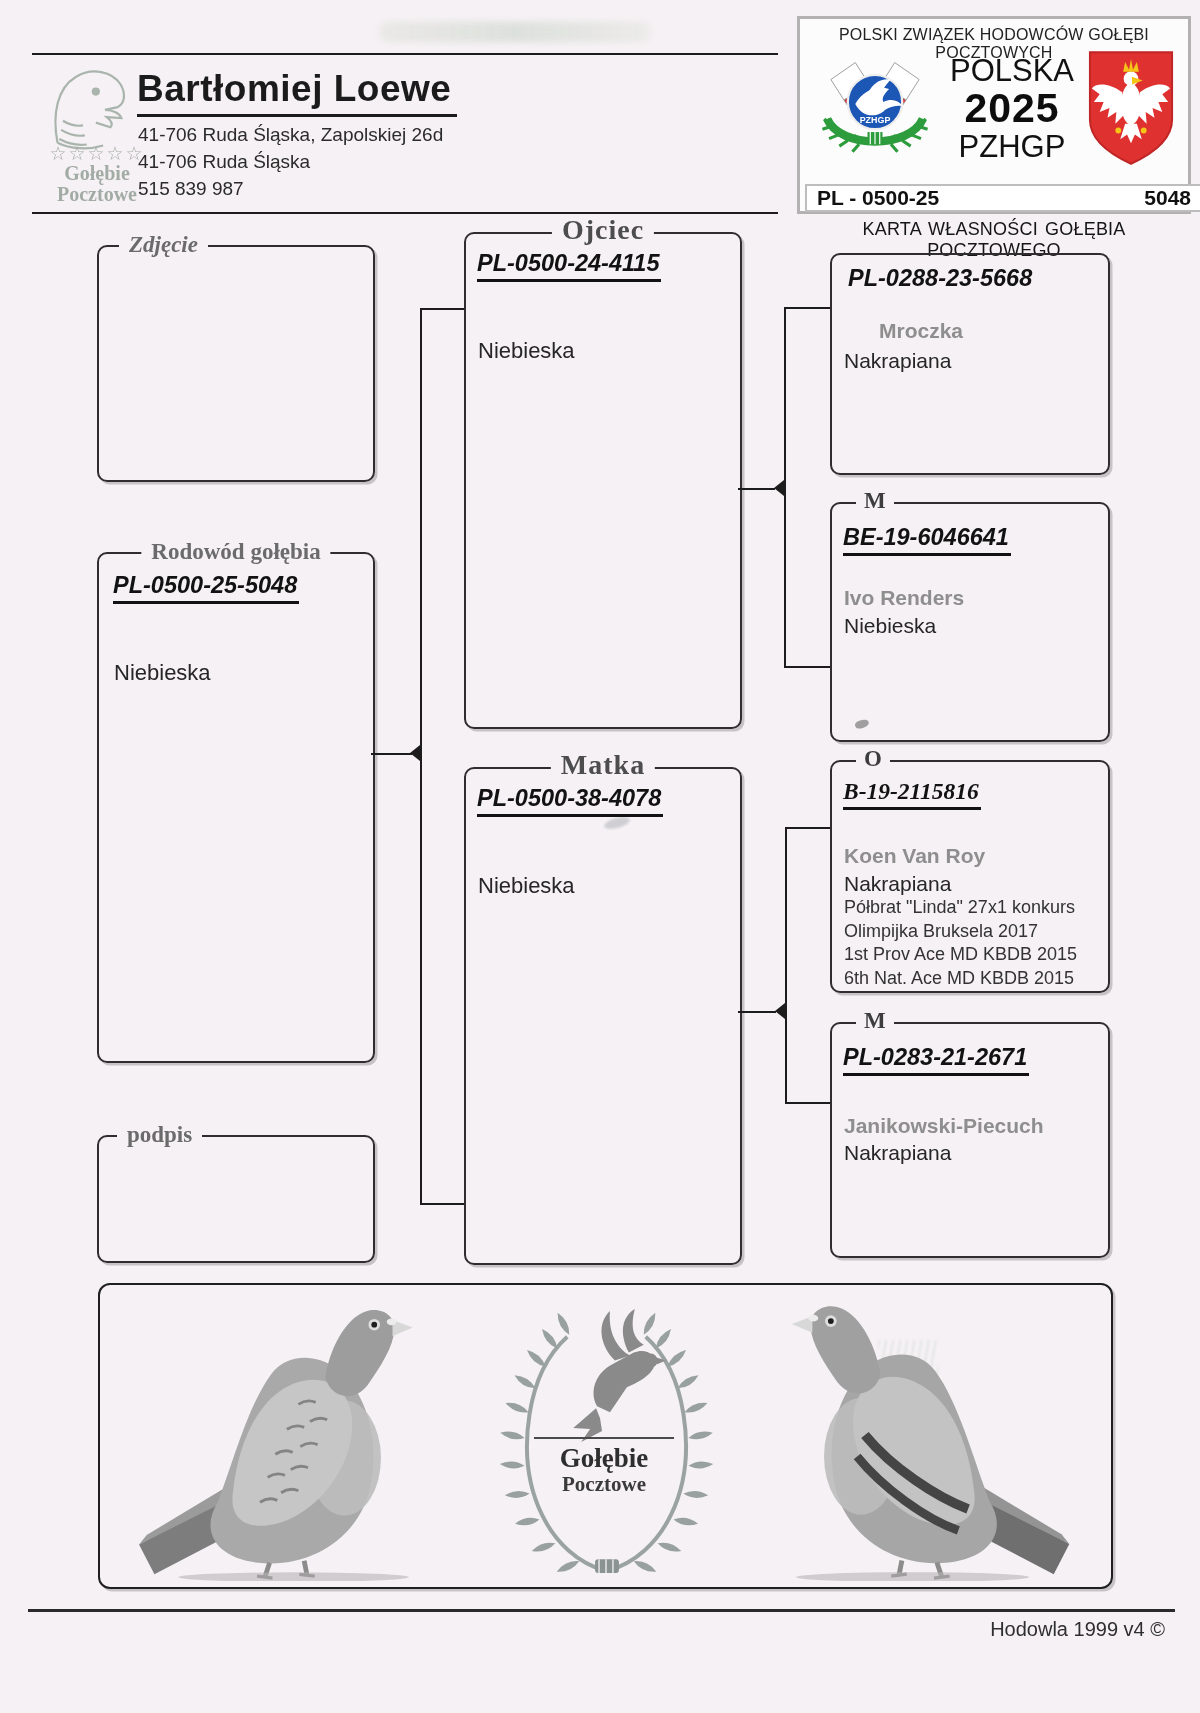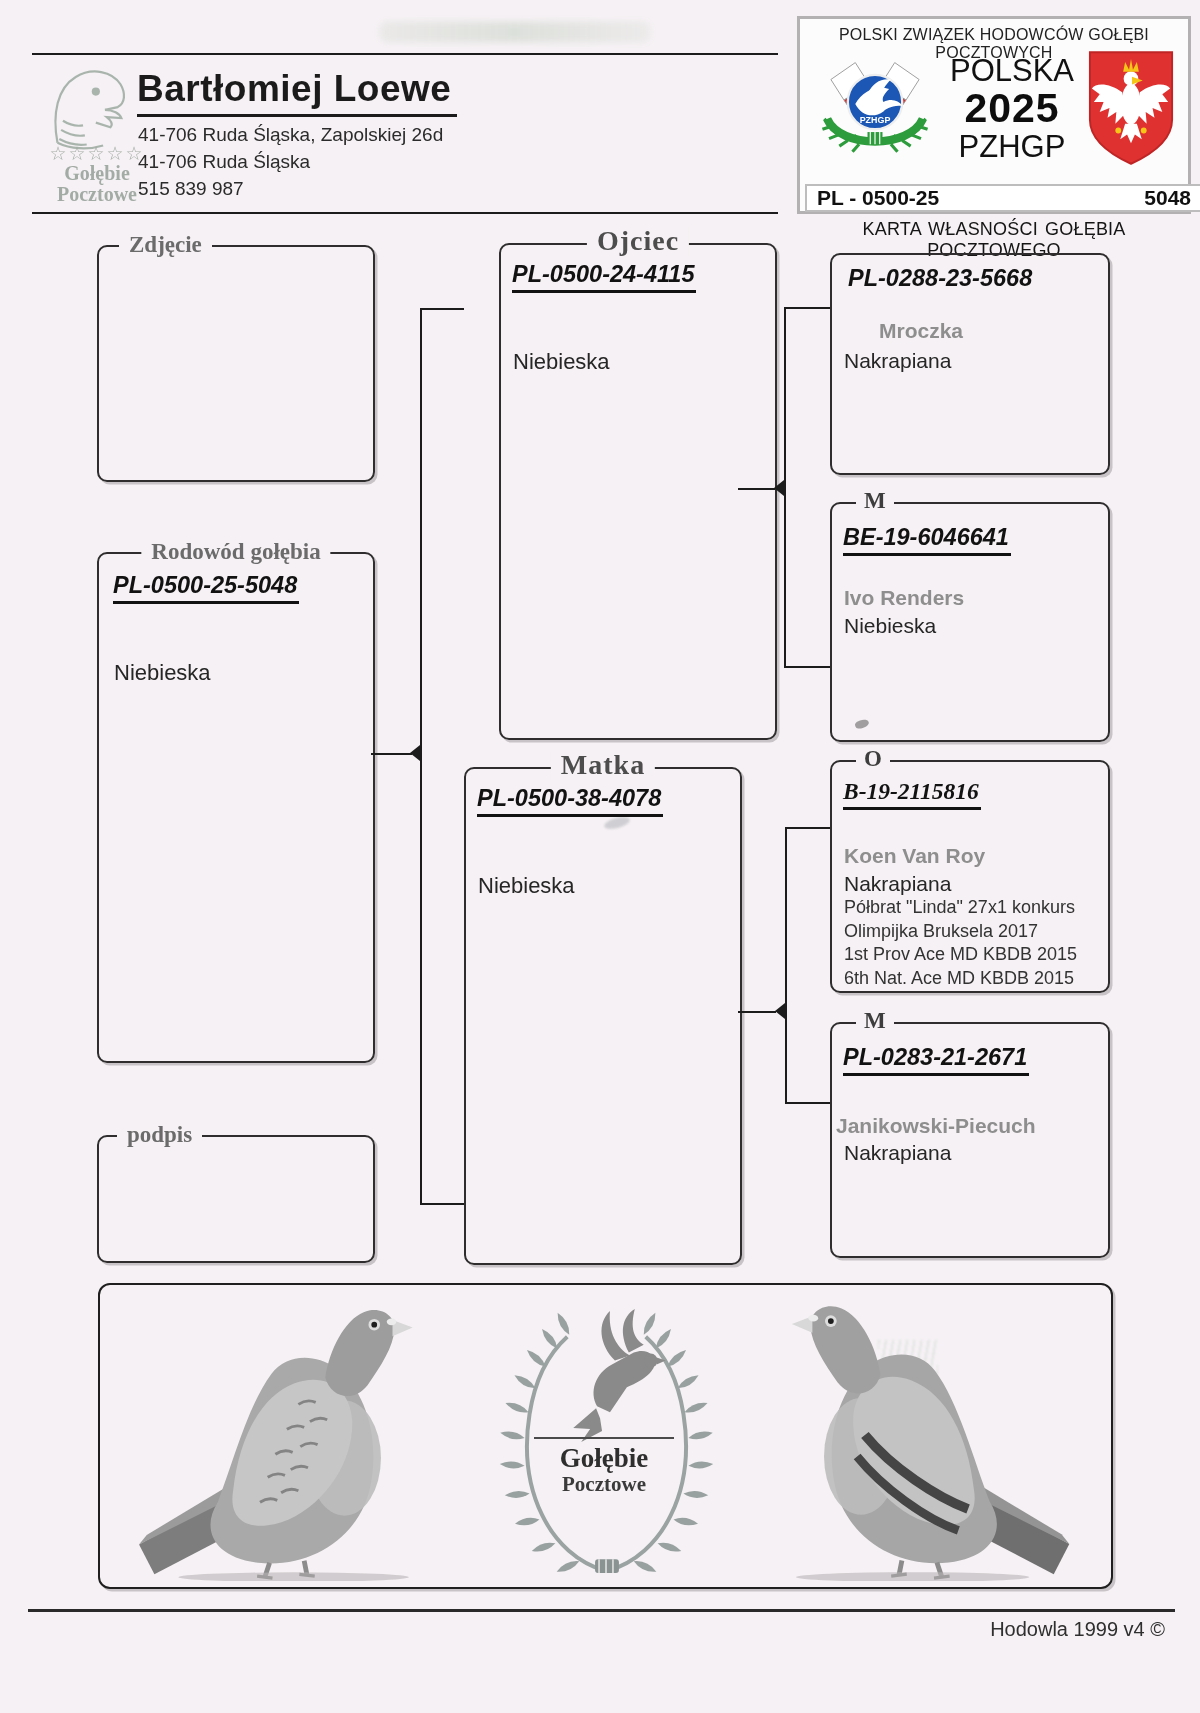--- a/index.html
+++ b/index.html
@@ -109,36 +109,36 @@
     
     <div class="abs" style="left:5px;top:165px;width:374px;height:24px;border:2px solid #bdbdbd;background:#ffffff;display:flex;justify-content:space-between;align-items:center;padding:0 10px;">
       <span style="font-weight:bold;font-size:21px;color:#111;">PL - 0500-25</span>
       <span style="font-weight:bold;font-size:21px;color:#111;">5048</span>
     </div>
   </div>
 
   <div class="abs" style="left:795px;top:219px;width:398px;text-align:center;font-size:18px;color:#151515;word-spacing:2px;letter-spacing:.2px;">KARTA WŁASNOŚCI GOŁĘBIA POCZTOWEGO</div>
 
   <div class="pbox" style="left:97px;top:245px;width:274px;height:233px;">
-    <span class="plabel" style="left:20px;">Zdjęcie</span>
+    <span class="plabel" style="left:20px;font-style:italic;">Zdjęcie</span>
   </div>
 
   <div class="pbox" style="left:97px;top:552px;width:274px;height:507px;">
     <span class="plabel" style="left:50%;transform:translateX(-50%);">Rodowód gołębia</span>
     <div class="abs ring" style="left:14px;top:18px;">
       <span class="ru">PL-0500-25-5048</span>
     </div>
     <div class="abs ctext" style="left:15px;top:106px;font-size:22px;">Niebieska</div>
   </div>
 
   <div class="pbox" style="left:97px;top:1135px;width:274px;height:124px;">
     <span class="plabel" style="left:18px;">podpis</span>
   </div>
 
-  <div class="pbox" style="left:464px;top:243px;width:274px;height:493px;margin-left:35px;">
+  <div class="pbox" style="left:464px;top:232px;width:274px;height:493px;">
     <span class="plabel plabel-center">Ojciec</span>
     <div class="abs ring" style="left:11px;top:16px;">
       <span class="ru">PL-0500-24-4115</span>
     </div>
     <div class="abs ctext" style="left:12px;top:104px;font-size:22px;">Niebieska</div>
   </div>
 
   <div class="pbox" style="left:464px;top:767px;width:274px;height:494px;">
     <span class="plabel plabel-center">Matka</span>
     <div class="abs ring" style="left:11px;top:16px;">
@@ -175,21 +175,21 @@
       <div>1st Prov Ace MD KBDB 2015</div>
       <div>6th Nat. Ace MD KBDB 2015</div>
     </div>
   </div>
 
   <div class="pbox" style="left:830px;top:1022px;width:276px;height:232px;">
     <span class="plabel gplabel">M</span>
     <div class="abs ring" style="left:11px;top:20px;">
       <span class="ru">PL-0283-21-2671</span>
     </div>
-    <div class="abs gname" style="left:4px;top:90px;">Janikowski-Piecuch</div>
+    <div class="abs gname" style="left:12px;top:90px;">Janikowski-Piecuch</div>
     <div class="abs ctext" style="left:12px;top:117px;">Nakrapiana</div>
   </div>
 
   <div class="hline" style="left:371px;top:753px;width:41px;"></div>
   <div class="chev" style="left:410px;top:745px;"></div>
   <div class="vline" style="left:420px;top:308px;height:897px;"></div>
   <div class="hline" style="left:420px;top:308px;width:44px;"></div>
   <div class="hline" style="left:420px;top:1203px;width:44px;"></div>
 
   <div class="hline" style="left:738px;top:488px;width:37px;"></div>

